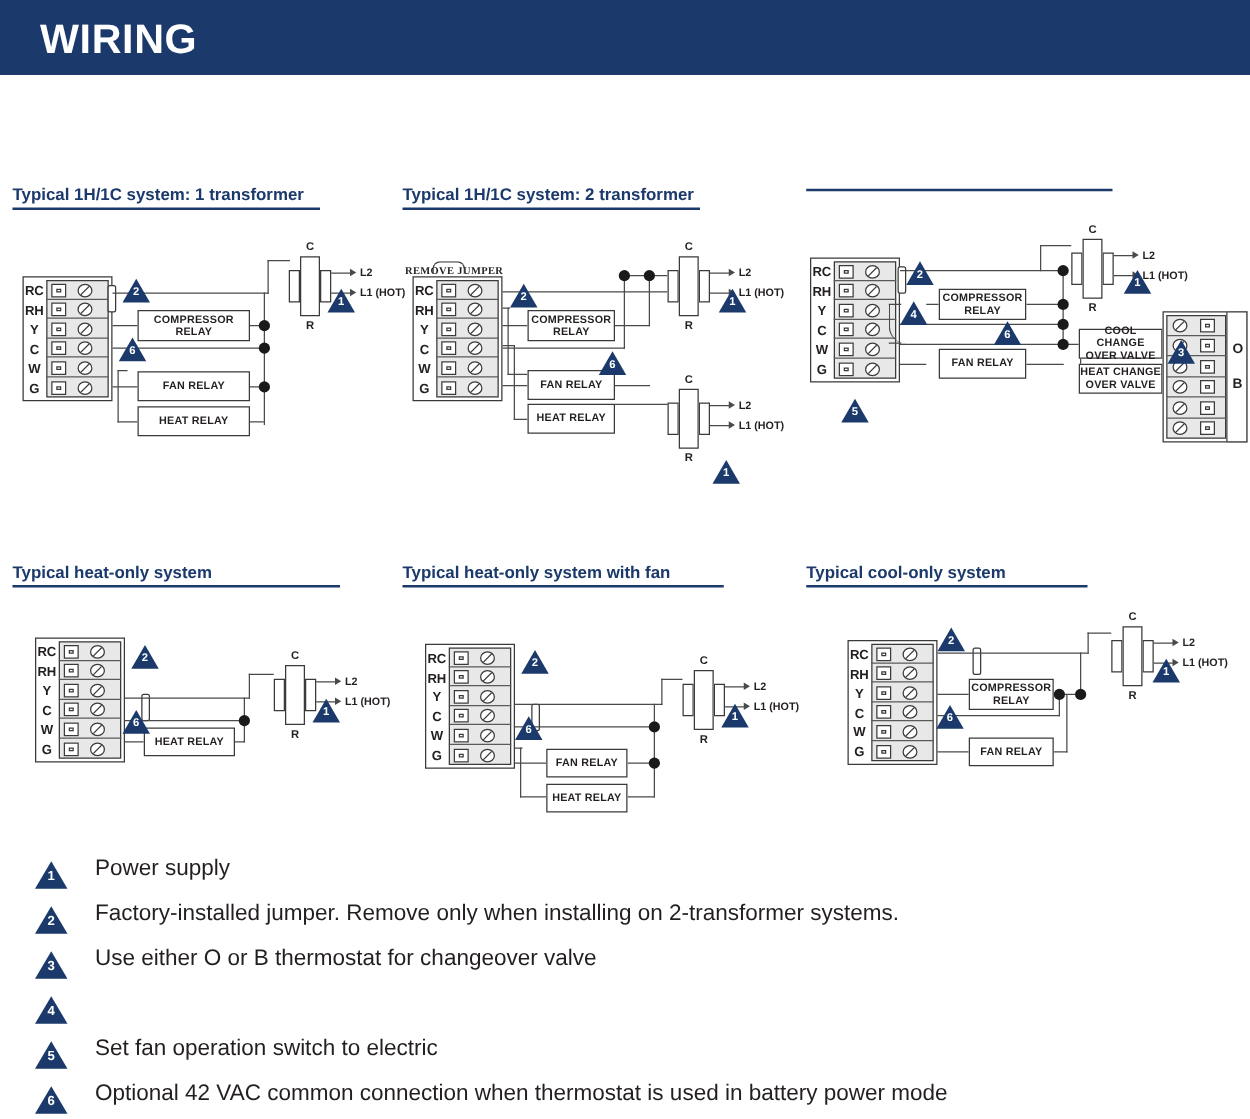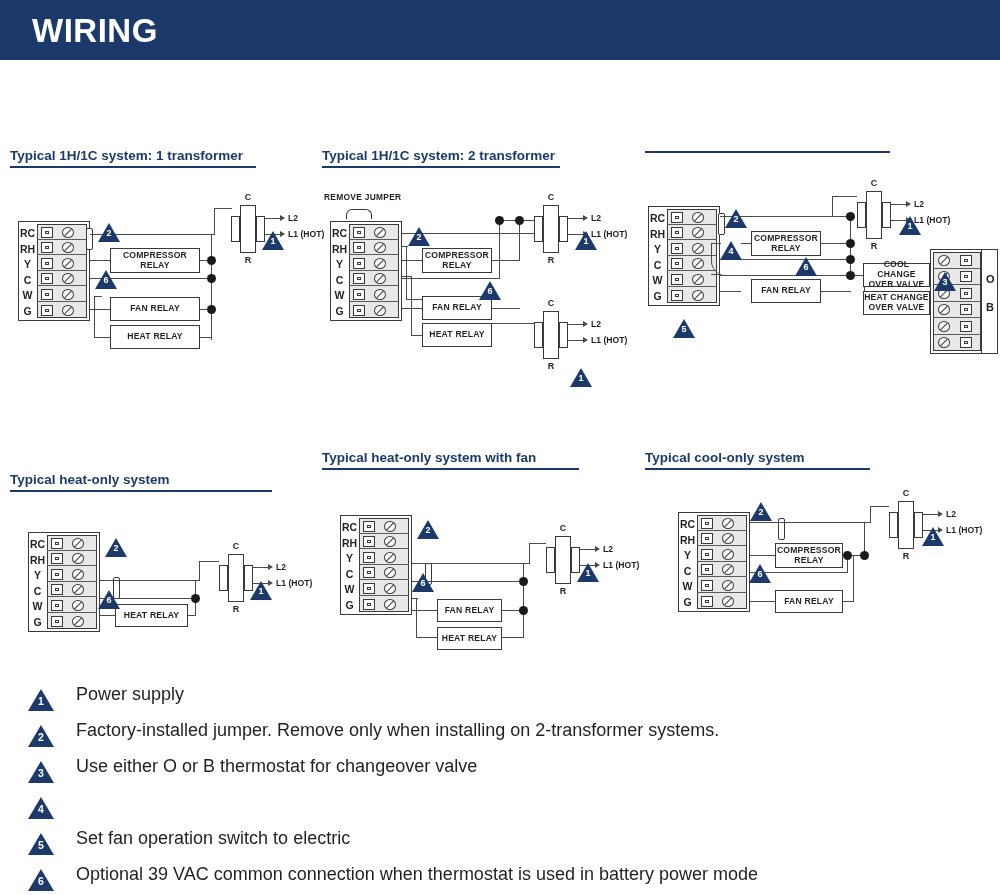--- a/index.html
+++ b/index.html
@@ -302,21 +302,21 @@
       <div class="num">1</div>
     </div>
   </div>
 </div>
 
 <div class="diagram" style="left:322px;top:148px;width:310px;">
   <div class="dia-title">Typical 1H/1C system: 2 transformer</div>
   <div class="dia-rule" style="width:238px;"></div>
 
   <div class="canvas" style="height:230px;">
-    <div class="jumper-lbl" style="left:2px;top:24px;">REMOVE JUMPER</div>
+    <div class="jumper-lbl" style="left:2px;top:44px;font-family:Liberation Serif, serif;">REMOVE JUMPER</div>
     <div class="jumper" style="left:24px;top:41px;width:26px;height:10px;"></div>
 
     <div class="tblock" style="left:8px;top:53px;">
       <div class="tb-shell" style="width:72px;height:100px;"></div>
       <div class="tb-inner" style="left:19px;top:3px;width:50px;height:94px;"></div>
 
       <div class="tb-row" style="left:19px;top:3px;width:50px;height:15.6px;"></div>
       <div class="tb-label" style="left:0px;top:7px;width:19px;">RC</div>
       <div class="sq-term" style="left:23px;top:5.5px;width:12px;height:11px;"></div>
       <div class="screw" style="left:44px;top:5.5px;width:12px;height:11px;"></div>
@@ -565,21 +565,21 @@
       <div class="tri"></div>
       <div class="num">1</div>
     </div>
     <div class="badge" style="left:289px;top:119px;">
       <div class="tri"></div>
       <div class="num">3</div>
     </div>
   </div>
 </div>
 
-<div class="diagram" style="left:10px;top:450px;width:300px;margin-top:22px;">
+<div class="diagram" style="left:10px;top:450px;width:300px;">
   <div class="dia-title">Typical heat-only system</div>
   <div class="dia-rule" style="width:262px;"></div>
 
   <div class="canvas" style="height:160px;">
     <div class="tblock" style="left:18px;top:40px;">
       <div class="tb-shell" style="width:72px;height:100px;"></div>
       <div class="tb-inner" style="left:19px;top:3px;width:50px;height:94px;"></div>
 
       <div class="tb-row" style="left:19px;top:3px;width:50px;height:15.6px;"></div>
       <div class="tb-label" style="left:0px;top:7px;width:19px;">RC</div>
@@ -877,15 +877,15 @@
       <div class="tri"></div>
       <div class="num">5</div>
     </div>
     <div class="leg-text">Set fan operation switch to electric</div>
   </div>
   <div class="leg-row">
     <div class="leg-badge">
       <div class="tri"></div>
       <div class="num">6</div>
     </div>
-    <div class="leg-text">Optional 39 VAC common connection when thermostat is used in battery power mode</div>
+    <div class="leg-text">Optional 42 VAC common connection when thermostat is used in battery power mode</div>
   </div>
 </div>
 
 </body></html>

